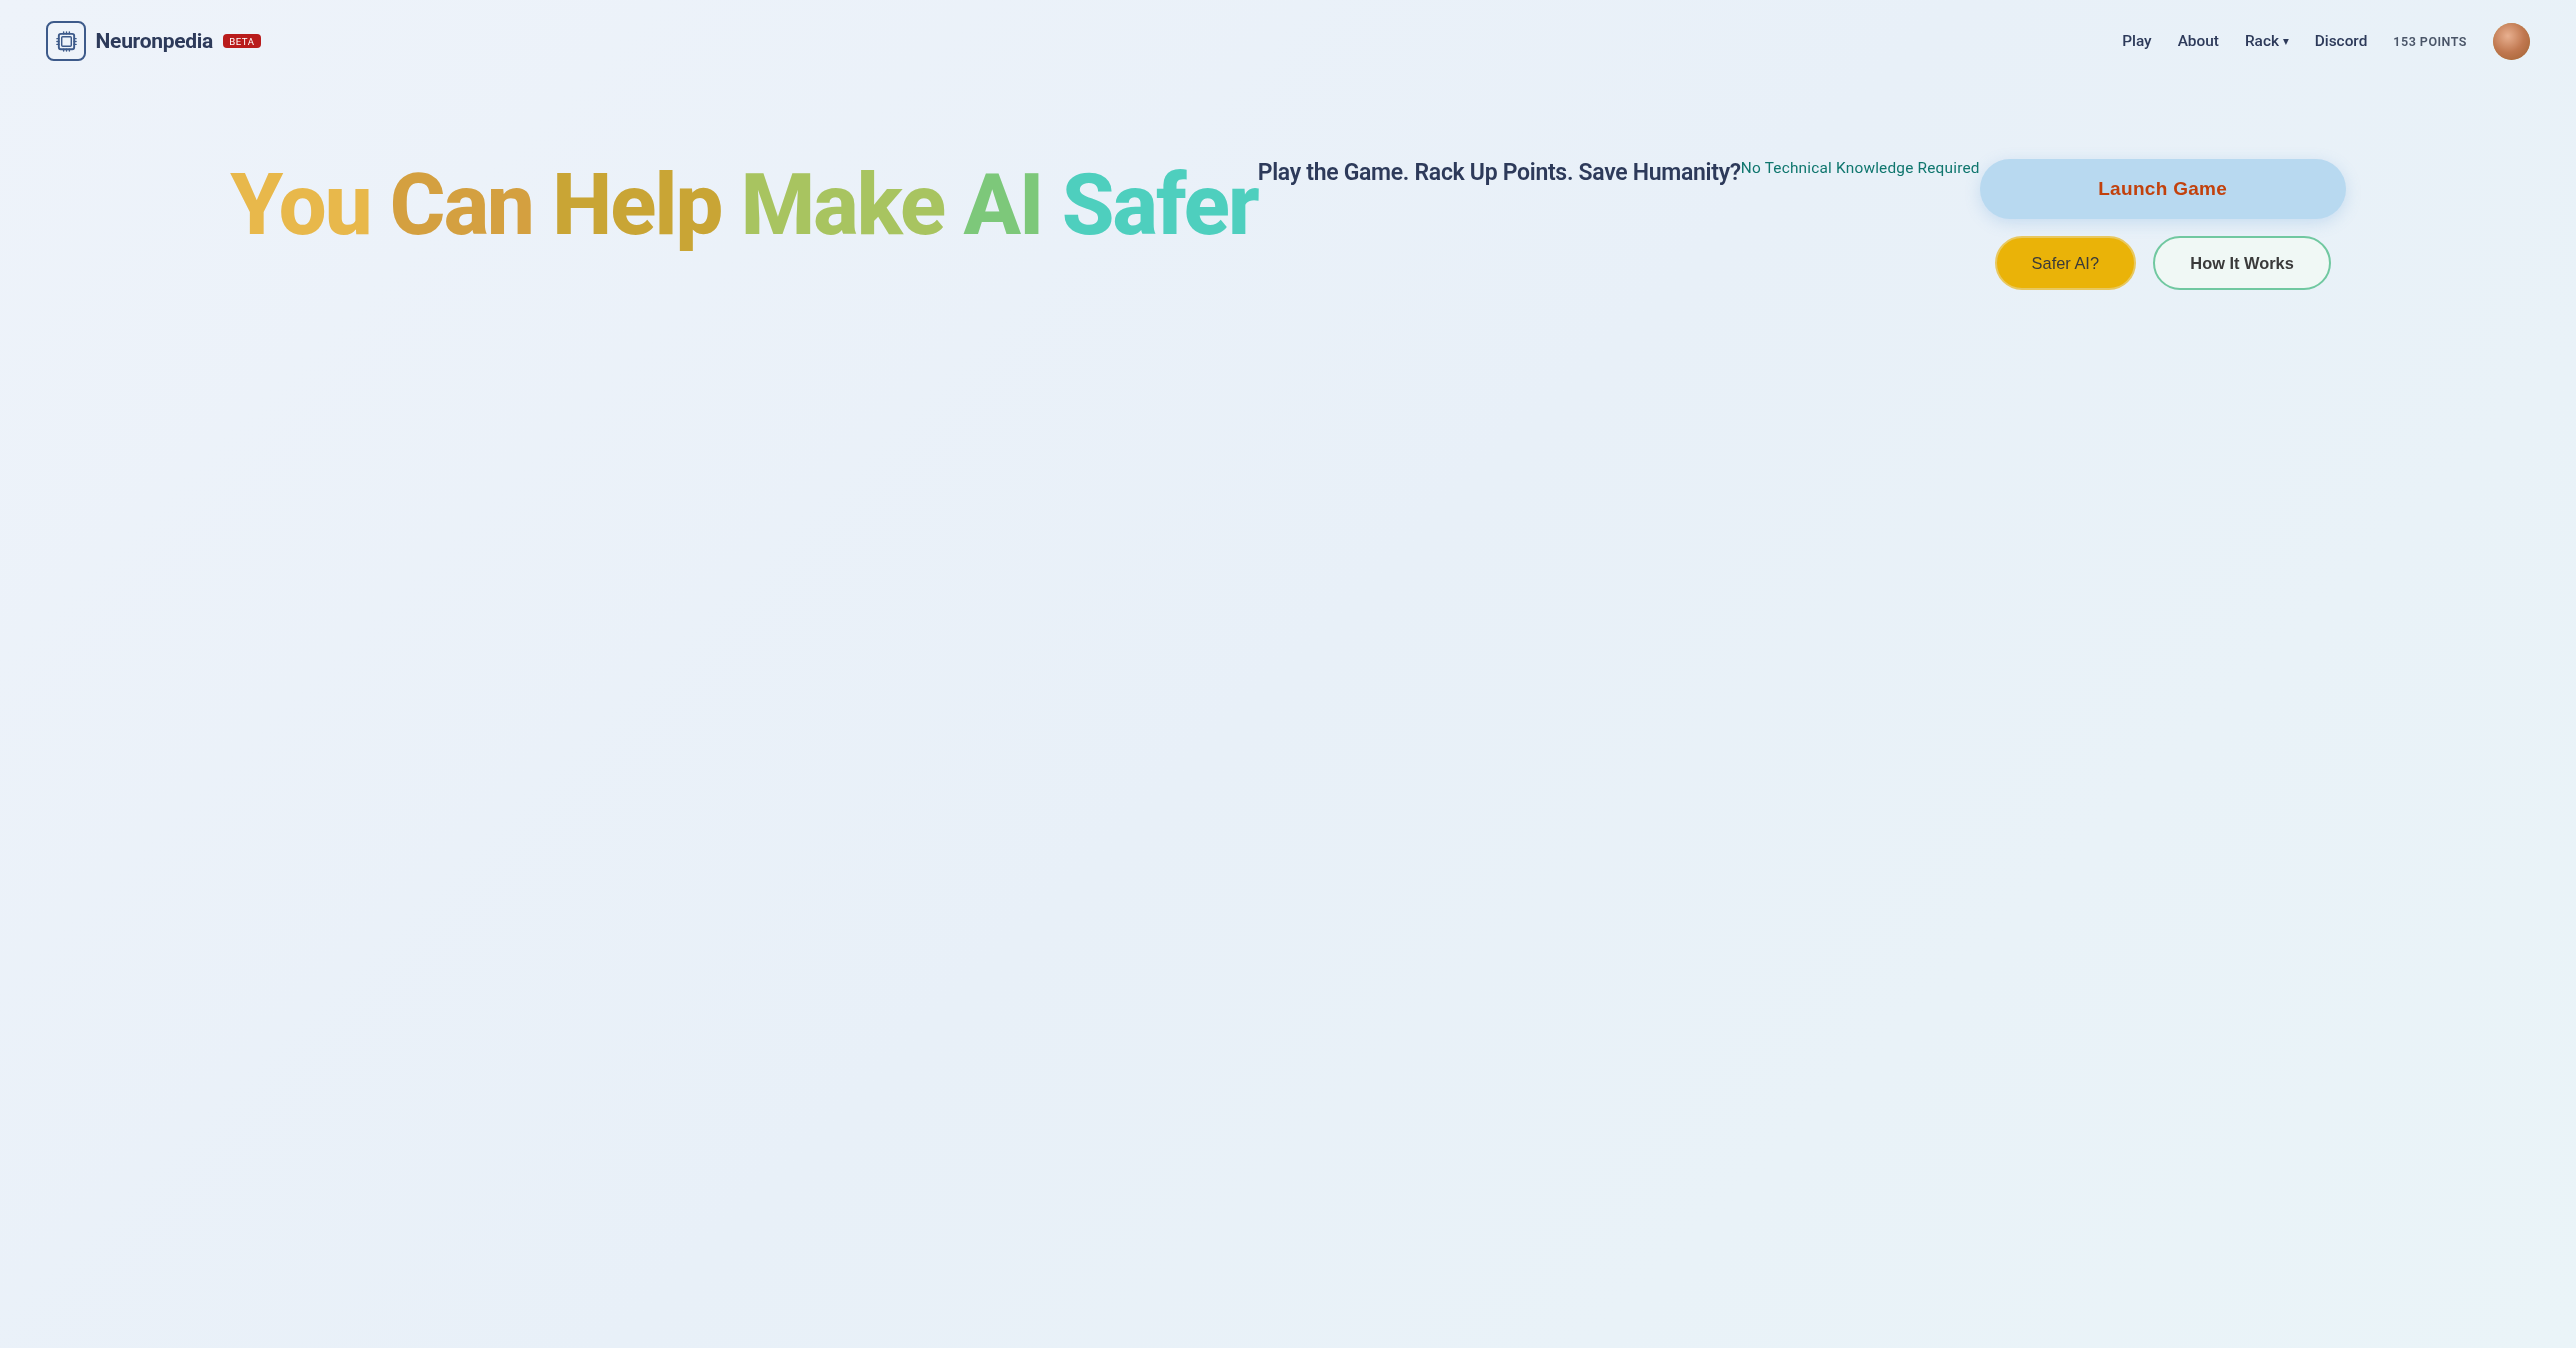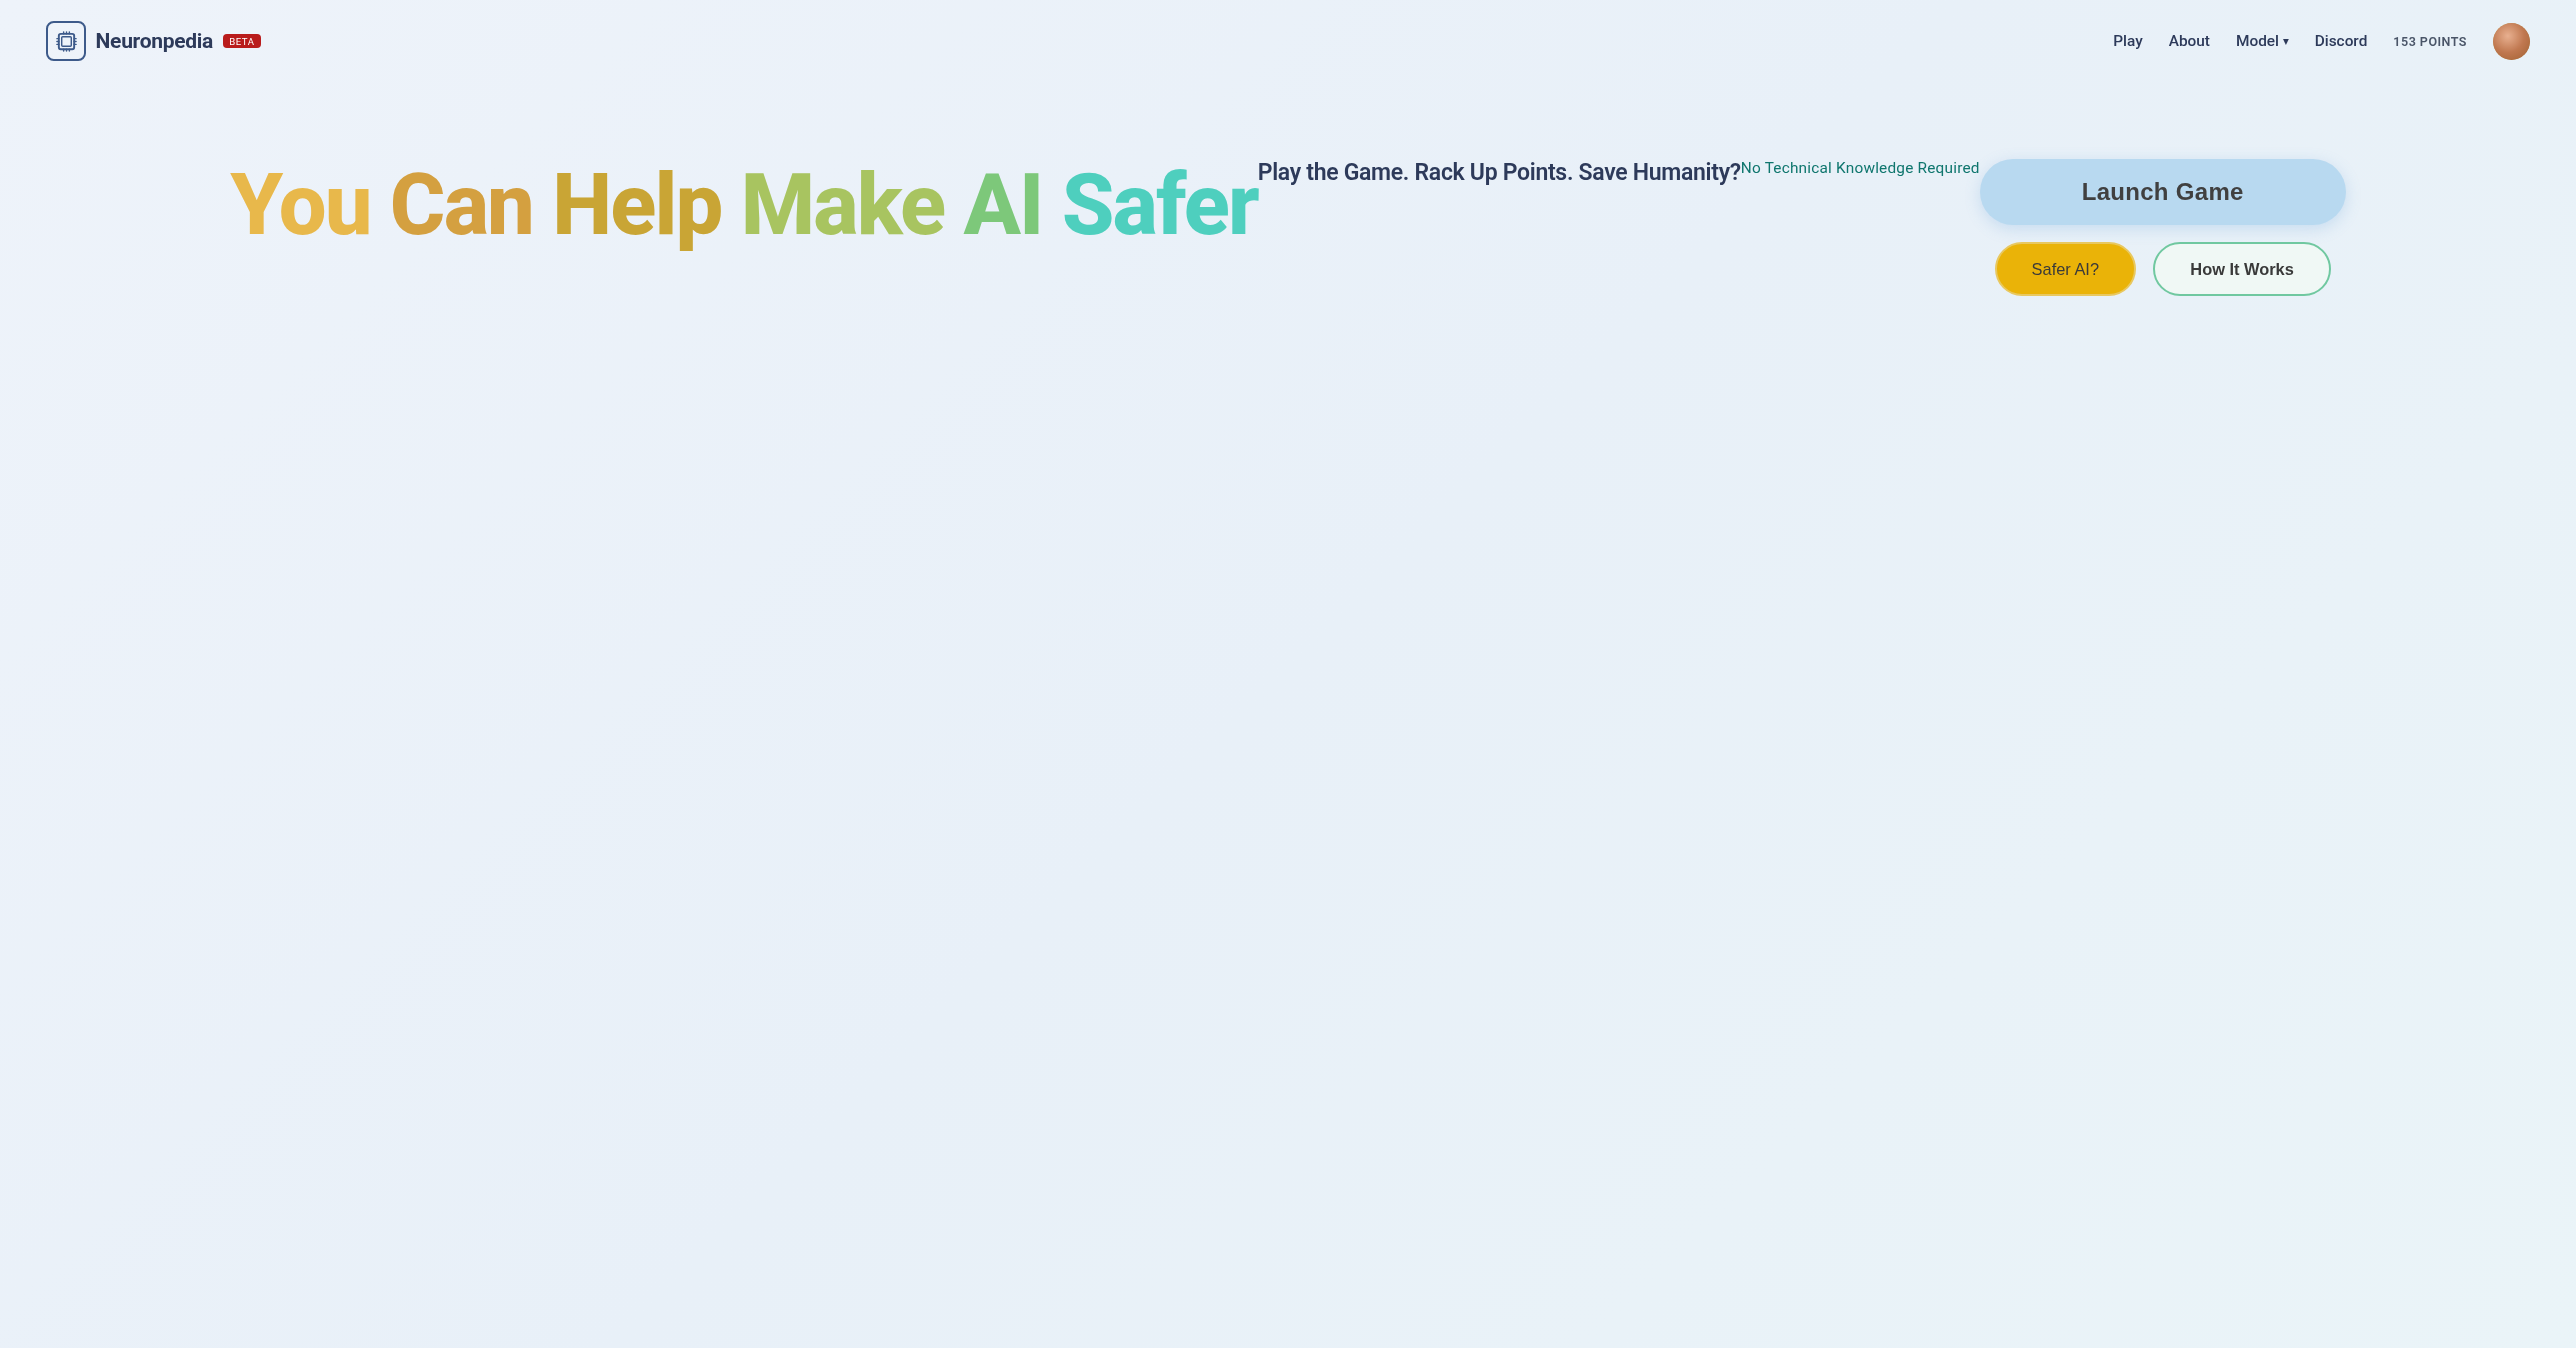--- a/index.html
+++ b/index.html
@@ -158,22 +158,22 @@
     
     .button-group {
       display: flex;
       flex-direction: column;
       align-items: center;
       gap: 17.3px;
     }
 
     .btn-launch {
       background: #b8d9f0;
-      color: #404040;
-      font-size: 24px;
+      color: #c2410c;
+      font-size: 19px;
       font-weight: 600;
       padding: 19px 0;
       width: 366px;
       border: none;
       border-radius: 48px;
       cursor: pointer;
       letter-spacing: 0.3px;
       box-shadow: 0 3.9px 15.4px rgba(100,160,220,0.25);
       transition: all 0.2s;
     }
@@ -236,21 +236,21 @@
       </svg>
     </div>
     <span class="logo-text">Neuronpedia</span>
     <span class="beta-badge">BETA</span>
   </div>
 
   <div class="nav-links">
     <a class="nav-link">Play</a>
     <a class="nav-link">About</a>
     <div class="nav-model">
-      <span>Model</span>
+      <span>Rack</span>
       <span class="chevron-icon">▾</span>
     </div>
     <a class="nav-link">Discord</a>
     <span class="nav-points">153 POINTS</span>
     <div class="avatar">
       <div class="avatar-img" style="background: radial-gradient(circle at 40% 35%, #e8b090 0%, #c07850 50%, #a06030 100%); border-radius: 50%; width: 37px; height: 37px;">
       </div>
     </div>
   </div>
 </nav>

